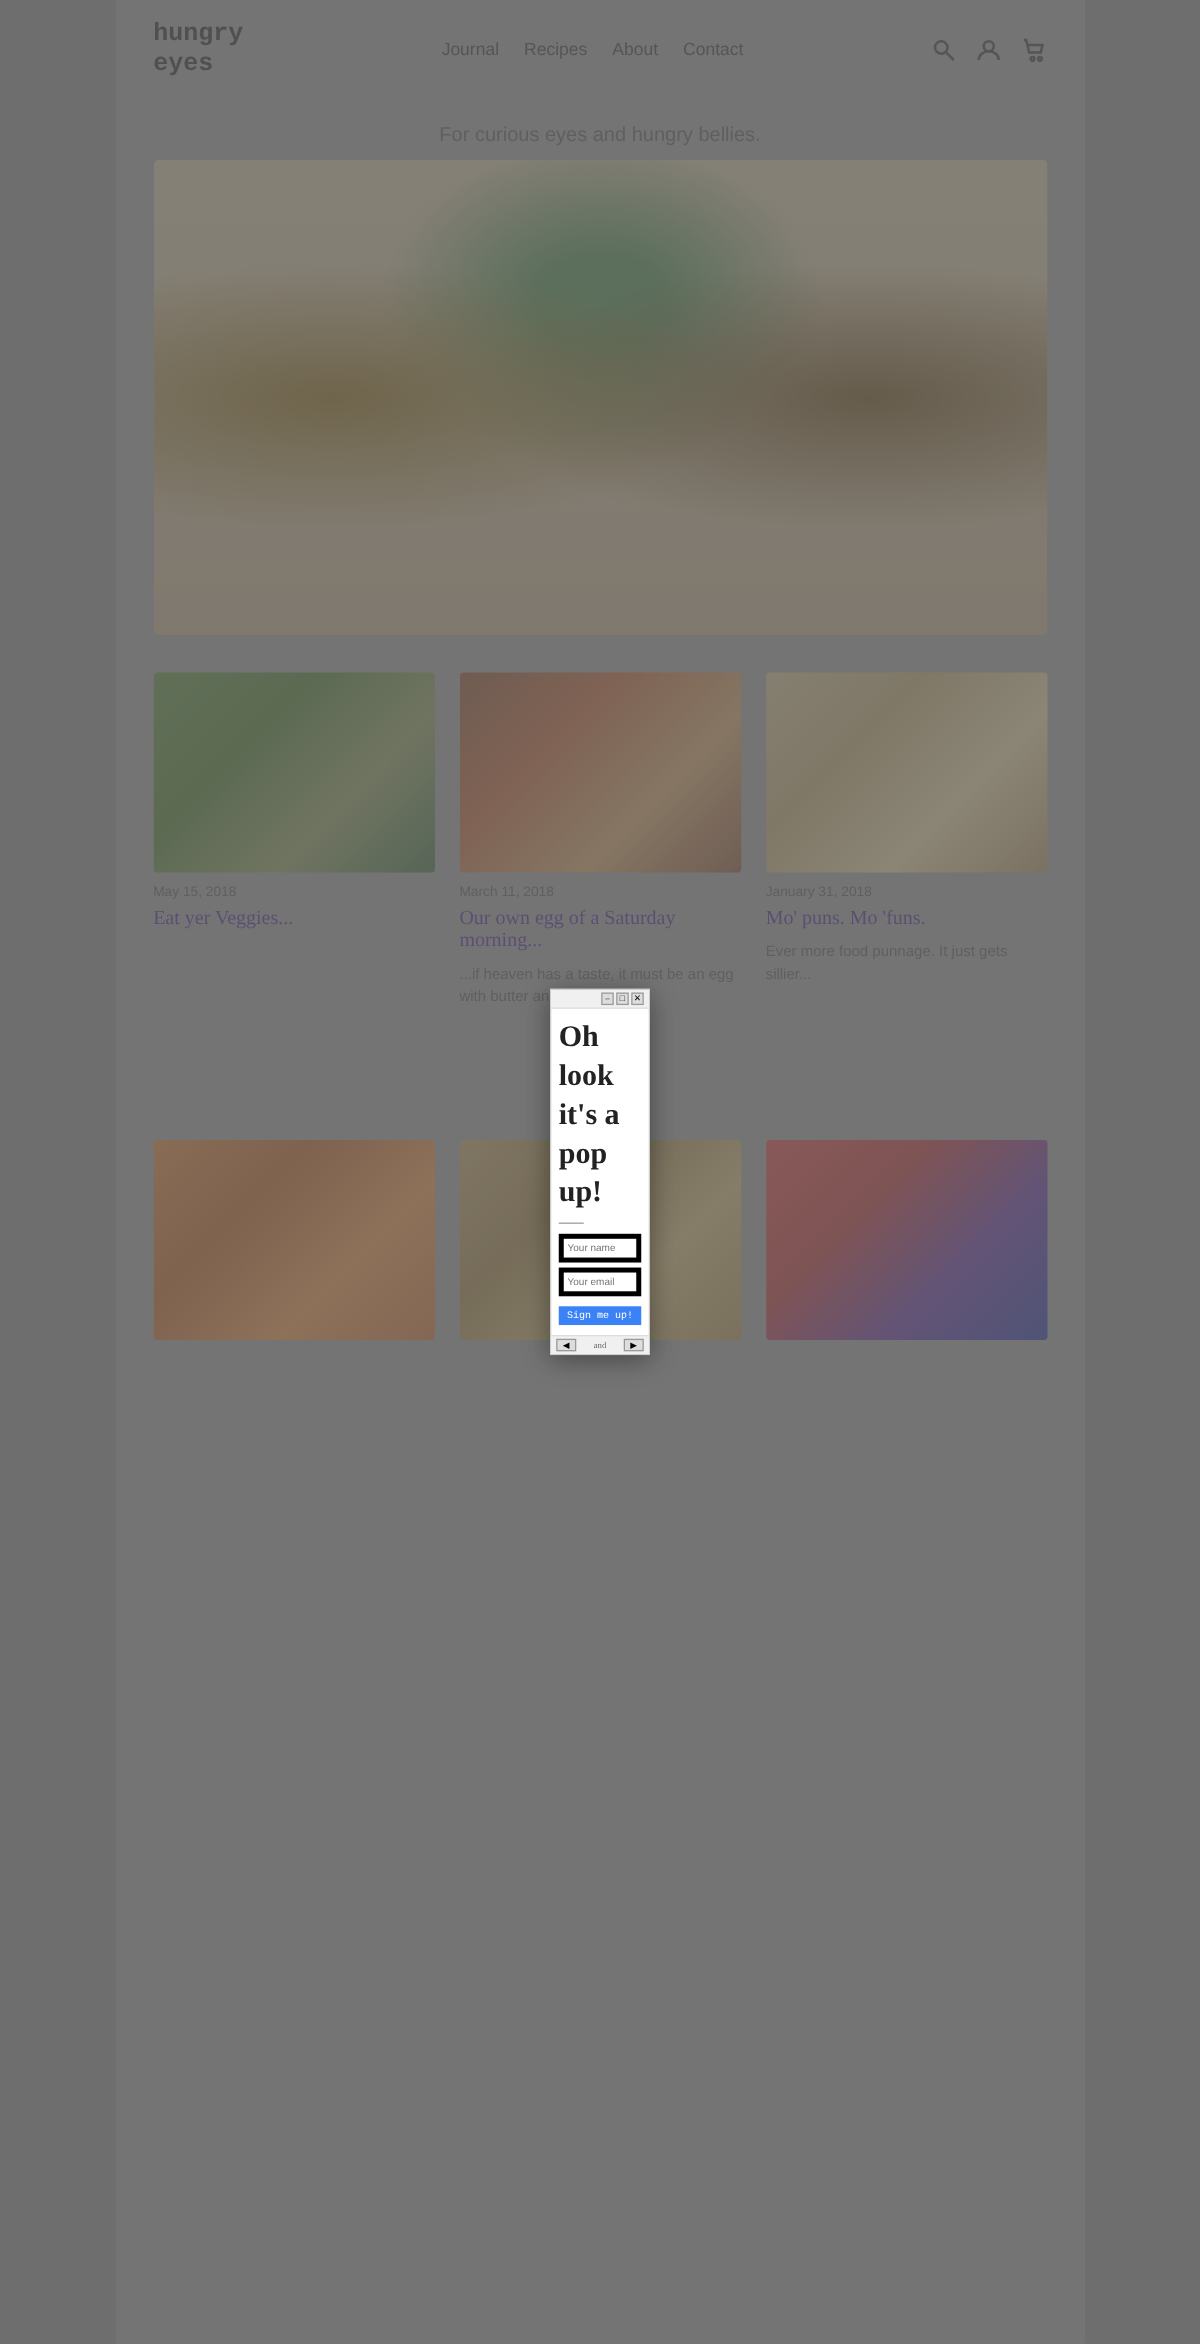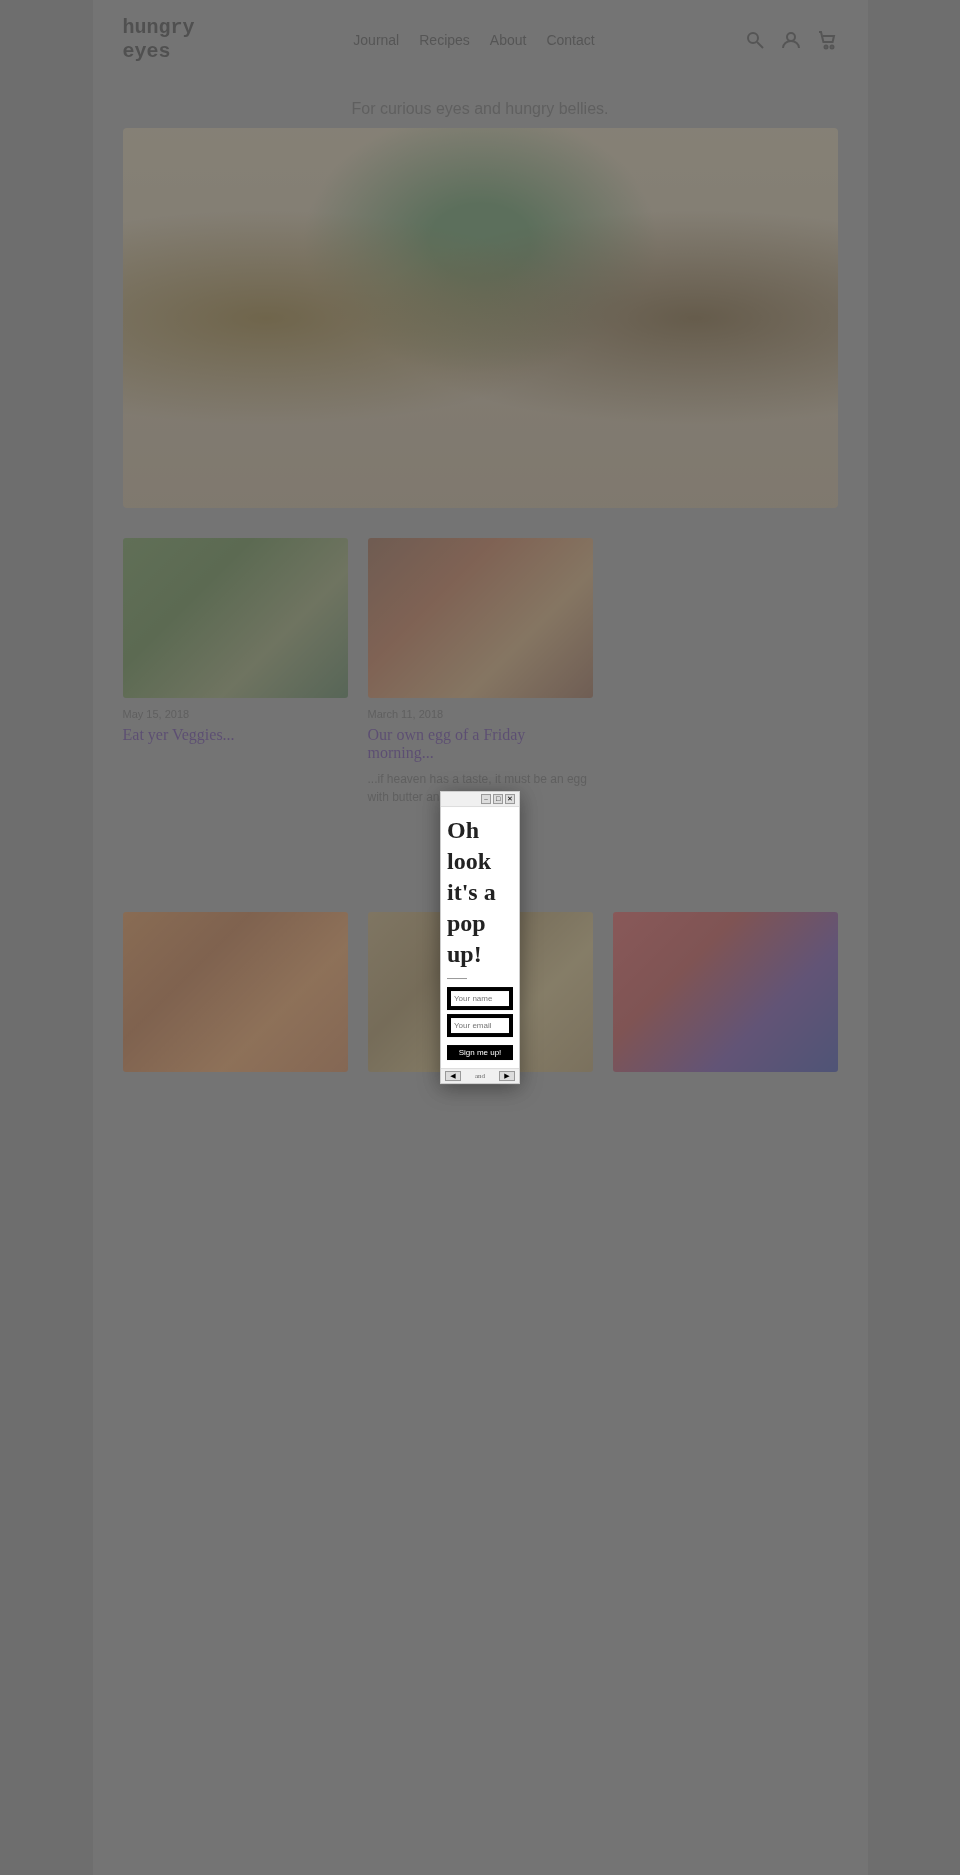--- a/index.html
+++ b/index.html
@@ -289,24 +289,25 @@
       font-size: 8px;
       border: 4px solid #000000;
       margin-bottom: 4px;
       display: block;
     }
 
     .popup-submit {
       width: 100%;
       padding: 3px;
       font-size: 8px;
-      background: #000000;
+      background: #3b82f6;
       color: #fff;
       border: none;
       cursor: pointer;
+      font-family: Liberation Mono, monospace;
     }
 
     .popup-bottom-bar {
       display: flex;
       justify-content: space-between;
       align-items: center;
       padding: 2px 4px;
       background: #f0f0f0;
       border-top: 1px solid #ddd;
     }
@@ -383,24 +384,30 @@
 
       <div class="blog-card">
         <div class="blog-card-image veg"></div>
         <div class="blog-date">May 15, 2018</div>
         <div class="blog-title">Eat yer Veggies...</div>
       </div>
 
       <div class="blog-card">
         <div class="blog-card-image egg"></div>
         <div class="blog-date">March 11, 2018</div>
-        <div class="blog-title">Our own egg of a Friday morning...</div>
+        <div class="blog-title">Our own egg of a Saturday morning...</div>
         <div class="blog-excerpt">...if heaven has a taste, it must be an egg with butter and salt...</div>
       </div>
 
+      <div class="blog-card">
+        <div class="blog-card-image choux"></div>
+        <div class="blog-date">January 31, 2018</div>
+        <div class="blog-title">Mo' puns. Mo 'funs.</div>
+        <div class="blog-excerpt">Ever more food punnage. It just gets sillier...</div>
+      </div>
 
     </div>
   </section>
 
   <section class="recipes-section">
     <h2 class="section-title">Recipes</h2>
     <div class="section-divider"></div>
     <div class="recipes-grid">
       <div>
         <div class="recipe-card-image oranges"></div>

